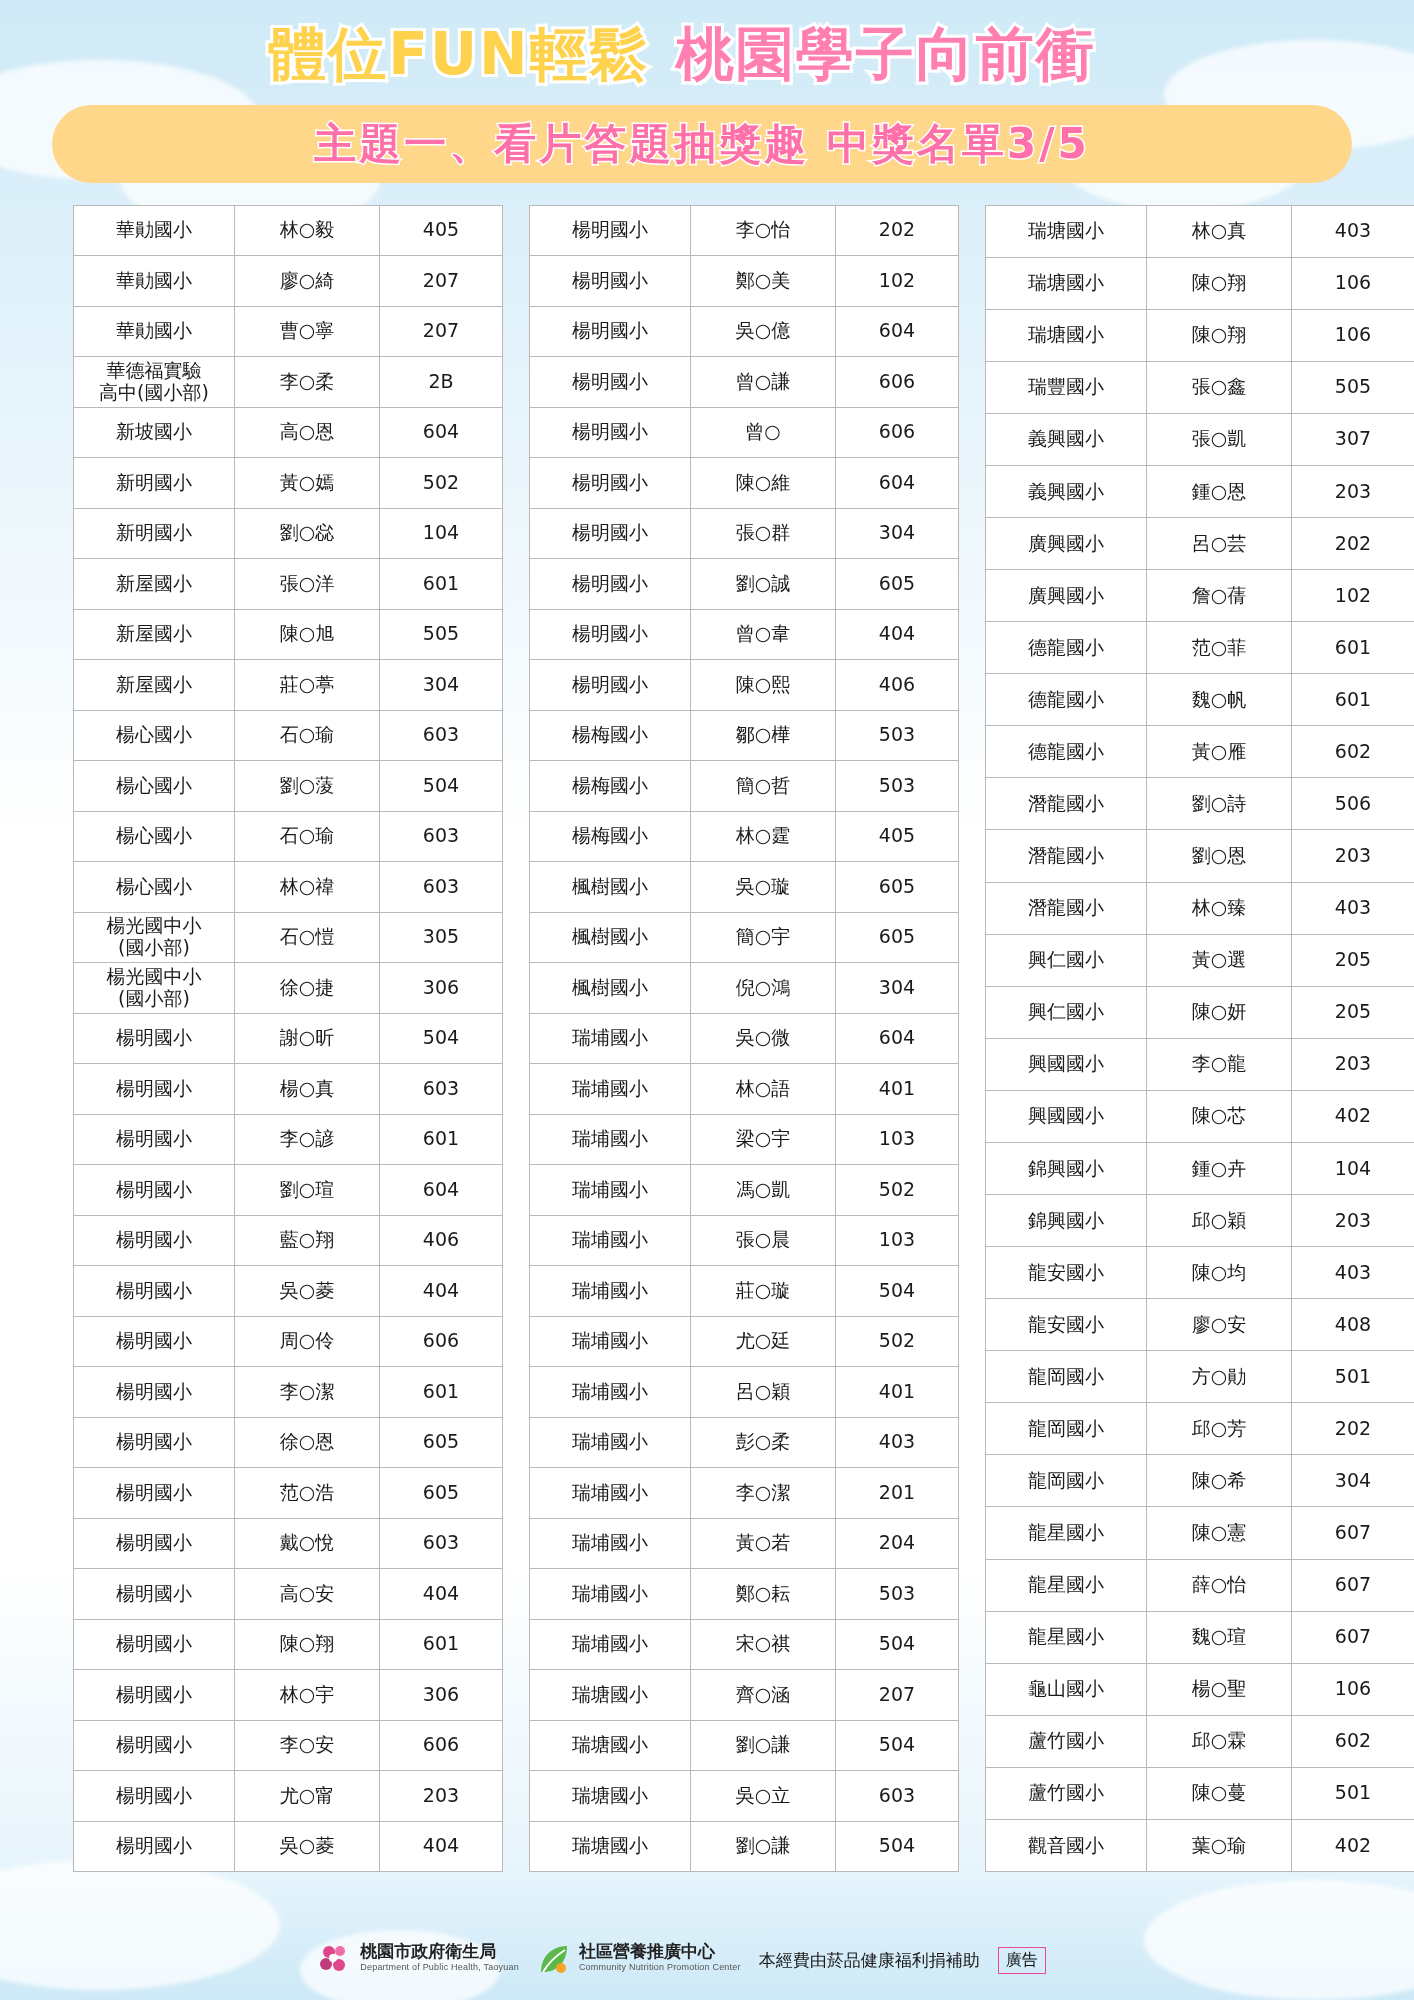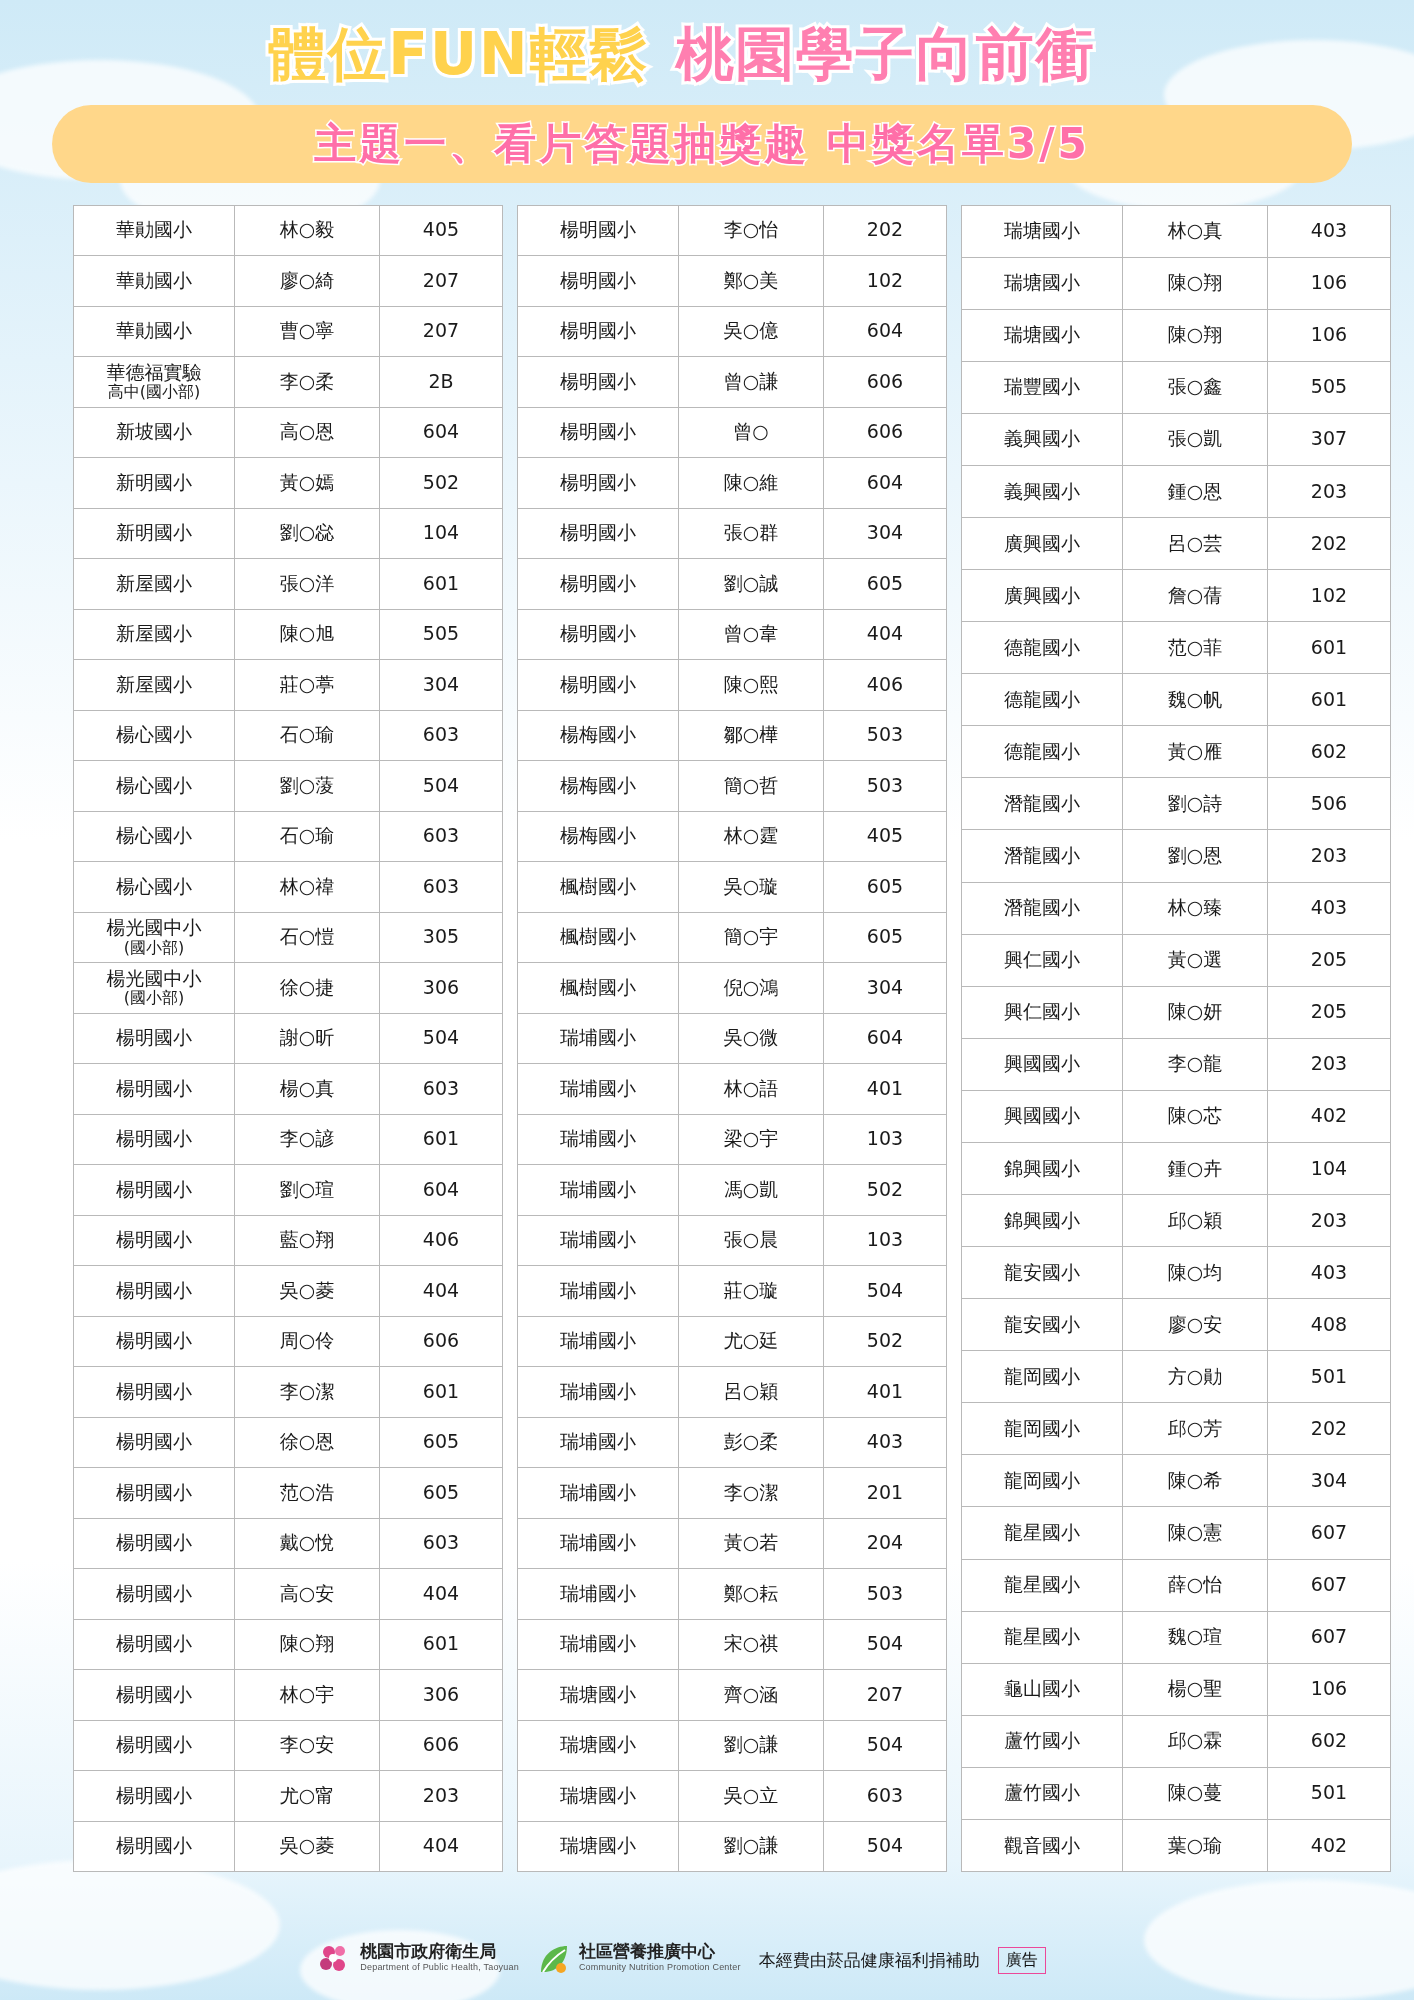--- a/index.html
+++ b/index.html
@@ -84,21 +84,21 @@
     letter-spacing: 3px;
     color: #ff6fa8;
     -webkit-text-stroke: 3px #ffffff;
     paint-order: stroke fill;
   }
 
   
   .tables {
     margin-top: 22px;
     display: flex;
-    gap: 14px;
+    gap: 26px;
     justify-content: space-between;
     padding-left: 21px;
   }
   table.winners {
     border-collapse: collapse;
     table-layout: fixed;
     width: 414px;
     background: #ffffff;
   }
   table.winners td {
@@ -110,21 +110,21 @@
     height: 49.5px;
     padding: 0 2px;
     font-family: "DejaVu Sans", sans-serif;
     line-height: 1.15;
   }
   td.school { width: 156px; }
   td.name   { width: 140px; }
   td.cls    { width: 118px; font-family: "Liberation Sans", sans-serif; }
   .sub-line {
     display: block;
-    font-size: 16px;
+    font-size: 19px;
   }
 
   
   .footer {
     position: absolute;
     left: 0;
     right: 0;
     bottom: 22px;
     display: flex;
     align-items: center;

